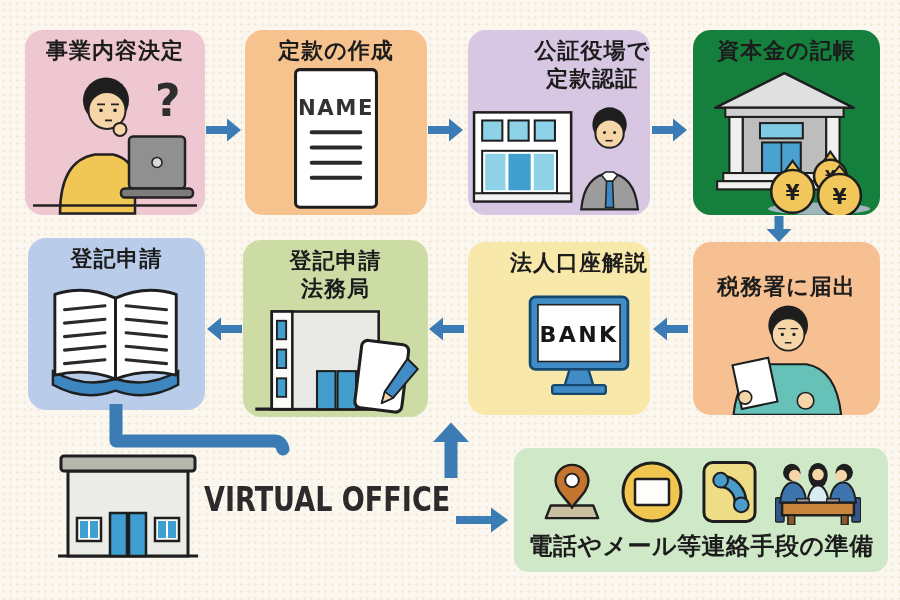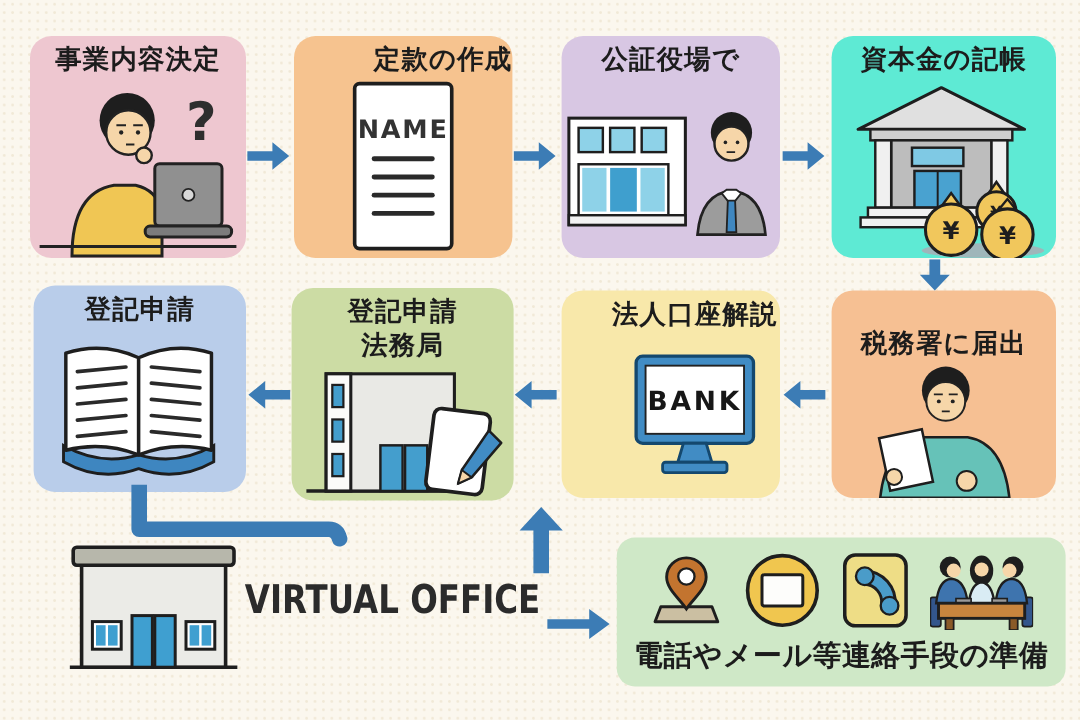--- a/index.html
+++ b/index.html
@@ -16,21 +16,21 @@
     display:flex; flex-direction:column; align-items:center;
   }
   .step-title {
     font-weight:700; font-size:22px; line-height:1.28;
     text-align:center; padding-top:7px; letter-spacing:1px;
   }
   .step svg.illu { flex:1 1 auto; width:100%; margin-top:2px; }
 
   .s1 { left:25px;  top:30px;  width:180px; height:185px; }
   .s2 { left:245px; top:30px;  width:182px; height:185px; }
-  .s3 { left:468px; top:30px;  width:182px; height:185px; }
+  .s3 { left:468px; top:30px;  width:182px; height:185px;align-items:flex-end; }
   .s4 { left:693px; top:30px;  width:187px; height:185px; }
   .s5 { left:693px; top:242px; width:187px; height:173px; }
   .s6 { left:468px; top:242px; width:182px; height:173px; }
   .s7 { left:243px; top:240px; width:185px; height:177px; }
   .s8 { left:28px;  top:238px; width:177px; height:172px; }
 
   .arrow { position:absolute; }
   .arrow-fill  { fill: var(--arrow, #3c7cb5); }
   .arrow-stroke{ stroke: var(--arrow, #3c7cb5); }
 
@@ -89,39 +89,40 @@
       </g>
       <g>
         <rect x="104" y="68" width="56" height="52" rx="4" fill="#909090" stroke="#222" stroke-width="2.5"></rect>
         <circle cx="132" cy="94" r="5" fill="#d8d8d8" stroke="#222" stroke-width="1.5"></circle>
         <rect x="96" y="120" width="72" height="9" rx="4" fill="#7c7c7c" stroke="#222" stroke-width="2.5"></rect>
       </g>
       <line x1="8" y1="137" x2="172" y2="137" stroke="#222" stroke-width="2.5"></line>
     </svg>
   </div>
 
-  <div class="step s2" style="background: rgb(246, 195, 143); align-items: flex-end;">
+  <div class="step s2" style="background: rgb(246, 195, 143);">
     <div class="step-title" style="color: rgb(28, 28, 28);">
       <div>定款の作成</div>
     </div>
     <svg class="illu" viewBox="0 0 180 145">
       <g>
         <rect x="50" y="2" width="80" height="136" rx="4" fill="#ffffff" stroke="#1e1e1e" stroke-width="3"></rect>
         <text x="90" y="47" text-anchor="middle" font-size="21" font-weight="bold" letter-spacing="1.5" fill="#333">NAME</text>
         <rect x="64" y="62" width="52" height="4" rx="2" fill="#2a2a2a"></rect>
         <rect x="64" y="77" width="52" height="4" rx="2" fill="#2a2a2a"></rect>
         <rect x="64" y="92" width="52" height="4" rx="2" fill="#2a2a2a"></rect>
         <rect x="64" y="107" width="52" height="4" rx="2" fill="#2a2a2a"></rect>
       </g>
     </svg>
   </div>
 
   <div class="step s3" style="background: rgb(216, 199, 227);">
     <div class="step-title" style="color: rgb(28, 28, 28);">
       <div>公証役場で</div>
+      <div>定款認証</div>
     </div>
     <svg class="illu" viewBox="0 0 180 108">
       <g>
         <rect x="6" y="12" width="96" height="88" fill="#ffffff" stroke="#1e1e1e" stroke-width="2.5"></rect>
         <rect x="14" y="20" width="20" height="20" fill="#8ed2e8" stroke="#1e1e1e" stroke-width="2"></rect>
         <rect x="40" y="20" width="20" height="20" fill="#8ed2e8" stroke="#1e1e1e" stroke-width="2"></rect>
         <rect x="66" y="20" width="20" height="20" fill="#8ed2e8" stroke="#1e1e1e" stroke-width="2"></rect>
         <rect x="14" y="50" width="74" height="42" fill="#ffffff" stroke="#1e1e1e" stroke-width="2"></rect>
         <rect x="17" y="53" width="20" height="36" fill="#8ed2e8"></rect>
         <rect x="40" y="53" width="22" height="36" fill="#3f9fce"></rect>
@@ -134,21 +135,21 @@
         <polygon points="137,80 143,80 144,106 136,106" fill="#3f87c0" stroke="#222" stroke-width="1.5"></polygon>
         <circle cx="140" cy="24" r="17" fill="#1e1e1e"></circle>
         <circle cx="140" cy="33" r="14" fill="#f6d6a9" stroke="#222" stroke-width="2"></circle>
         <circle cx="135" cy="32" r="1.5" fill="#222"></circle>
           <circle cx="145" cy="32" r="1.5" fill="#222"></circle>
         <path d="M136 40 L143 40" stroke="#222" stroke-width="1.6"></path>
       </g>
     </svg>
   </div>
 
-  <div class="step s4" style="background: #5eead4;">
+  <div class="step s4" style="background: #15803d;">
     <div class="step-title" style="color: rgb(28, 28, 28);">
       <div>資本金の記帳</div>
     </div>
     <svg class="illu" viewBox="0 0 180 145">
       <g>
         <polygon points="88,6 20,40 156,40" fill="#e0e0e0" stroke="#1e1e1e" stroke-width="2.5" stroke-linejoin="round"></polygon>
         <rect x="30" y="40" width="116" height="9" fill="#cfcfcf" stroke="#1e1e1e" stroke-width="2"></rect>
         <rect x="47" y="49" width="82" height="55" fill="#bdbdbd" stroke="#1e1e1e" stroke-width="2"></rect>
         <rect x="34" y="49" width="13" height="55" fill="#f0f0f0" stroke="#1e1e1e" stroke-width="2"></rect>
         <rect x="129" y="49" width="13" height="55" fill="#f0f0f0" stroke="#1e1e1e" stroke-width="2"></rect>

